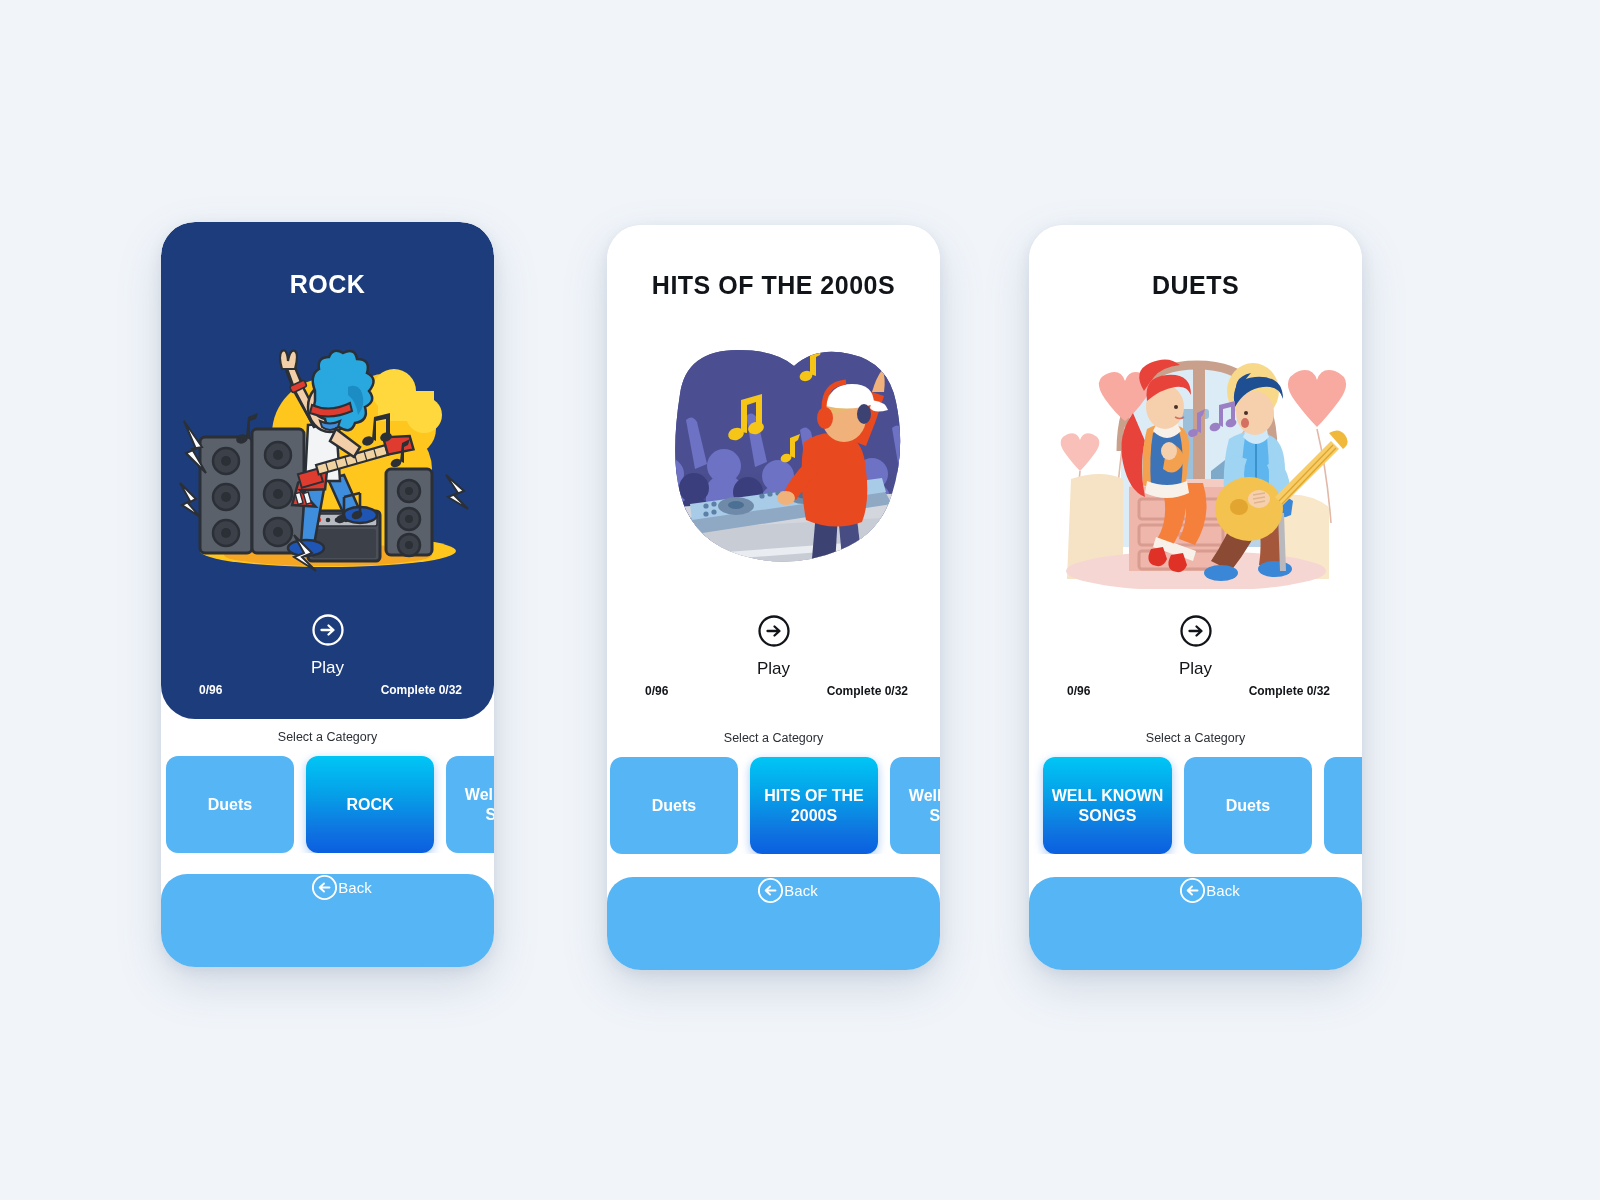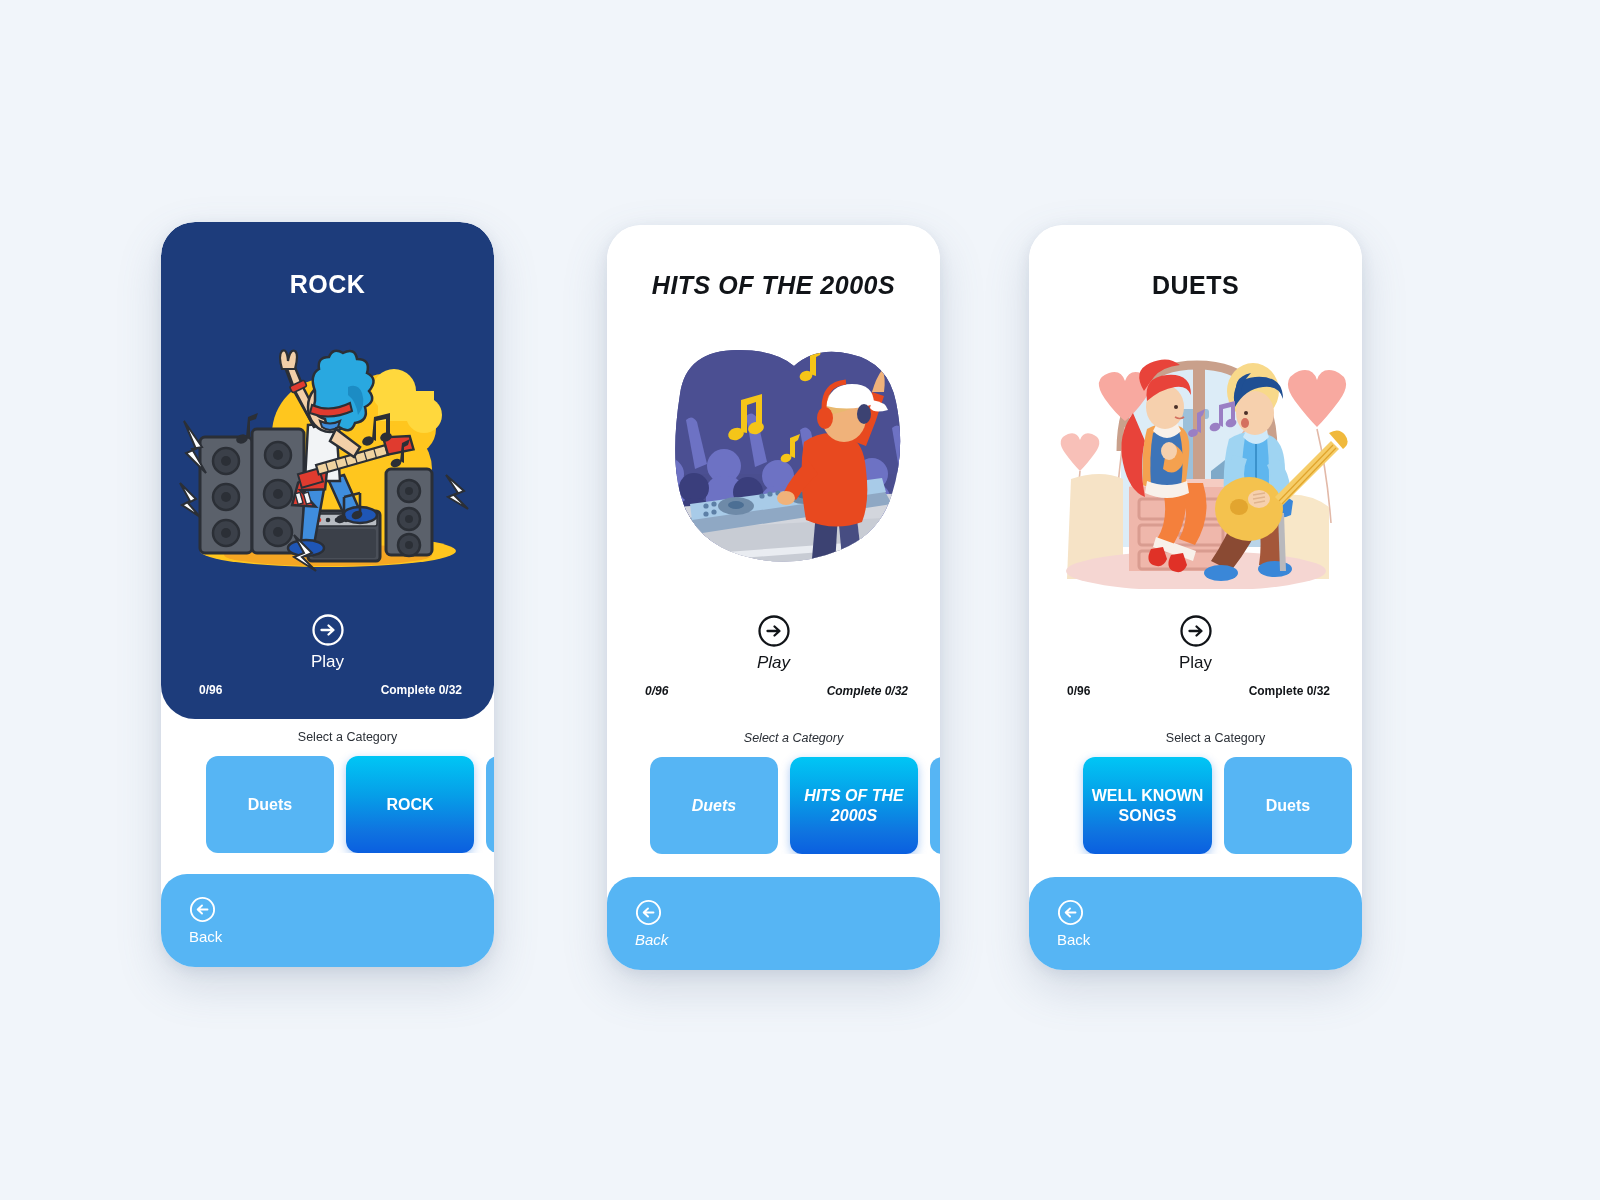--- a/index.html
+++ b/index.html
@@ -15,21 +15,21 @@
   .phone{
     position:absolute;
     width:333px;height:745px;
     border-radius:34px;
     background:#ffffff;
     box-shadow:0 18px 46px rgba(90,110,140,.20), 0 4px 14px rgba(90,110,140,.12);
     overflow:hidden;
     display:flex;flex-direction:column;
   }
   #phone-1{left:161px;top:222px;}
-  #phone-2{left:607px;top:225px;font-style:italic;}
+  #phone-2{left:607px;top:225px;}
   #phone-3{left:1029px;top:225px;}
 
   
   .hero{
     position:relative;
     border-radius:34px;
     display:flex;flex-direction:column;
     flex:0 0 auto;
     overflow:hidden;
   }
@@ -61,39 +61,38 @@
     position:relative;
     height:110px;
     flex:0 0 auto;
   }
   .play-wrap{
     position:absolute;left:0;right:0;top:4px;
     display:flex;flex-direction:column;align-items:center;
   }
   .play-icon{width:34px;height:34px;}
   .play-label{
-    margin-top:5px;font-size:17px;
+    margin-top:11px;font-size:17px;
   }
   .hero.dark .play-label{color:#fff;}
   .hero.light .play-label{color:#111418;}
   .counter{
     position:absolute;bottom:22px;font-size:12px;font-weight:bold;
   }
   .counter.left{left:18px;margin-left:20px;}
   .counter.right{right:32px;}
   .hero.dark .counter{color:#ffffff;}
   .hero.light .counter{color:#111418;}
 
   
   .select-strip{
     flex:0 0 auto;
     background:#ffffff;
     text-align:center;
     padding-top:11px;
-    margin-left:40px;
   }
   .select-label{
     font-size:12.5px;color:#2a2f36;
   }
   .pill-row{
     display:flex;
     gap:12px;
     padding:12px 0 0 0;
     margin-left:0;
     overflow:hidden;
@@ -123,21 +122,21 @@
   #phone-3 .pill-row{padding-left:14px;}
 
   
   .back-gap{flex:1 1 auto;background:#ffffff;}
   .back-bar{
     flex:0 0 auto;
     height:93px;
     margin:8px 0 0 0;
     background:#56b5f4;
     border-radius:26px;
-    display:flex;flex-direction:column;
+    display:flex;
     justify-content:center;
     padding-left:28px;
     box-sizing:border-box;
   }
   .back-icon{width:27px;height:27px;}
   .back-label{
     color:#ffffff;font-size:15px;margin-top:5px;
   }
 </style>
 </head>

